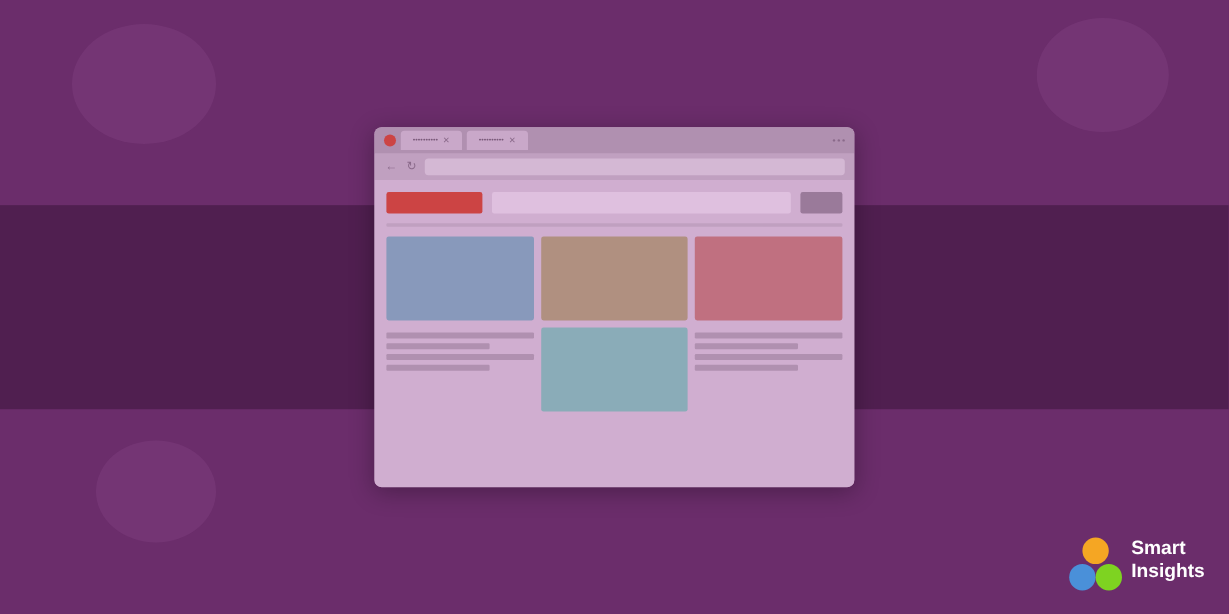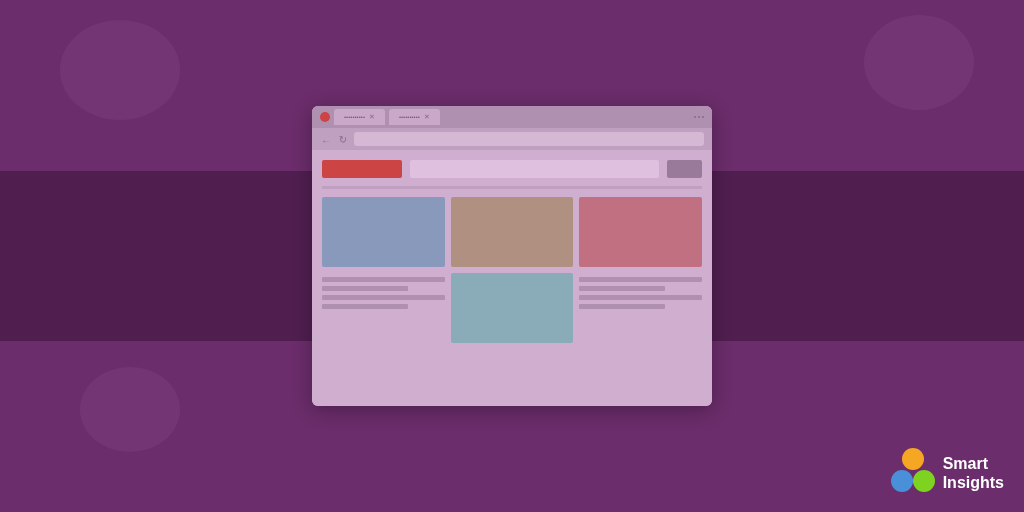--- a/index.html
+++ b/index.html
@@ -233,21 +233,21 @@
     .text-line-short {
       width: 70%;
     }
 
     
     .smart-insights-logo {
       position: absolute;
       bottom: 20px;
       right: 20px;
       display: flex;
-      align-items: flex-end;
+      align-items: flex-start;
       gap: 8px;
     }
 
     .logo-circles {
       position: relative;
       width: 44px;
       height: 44px;
     }
 
     .logo-circle {

